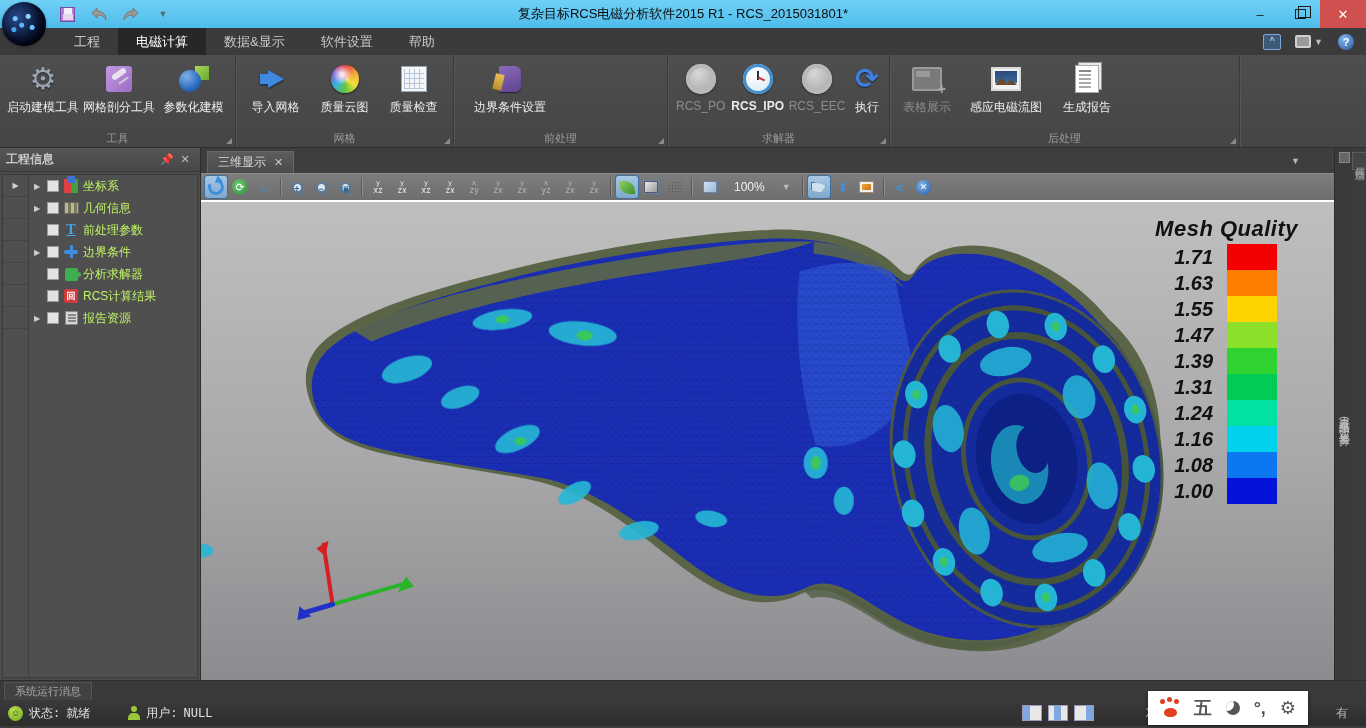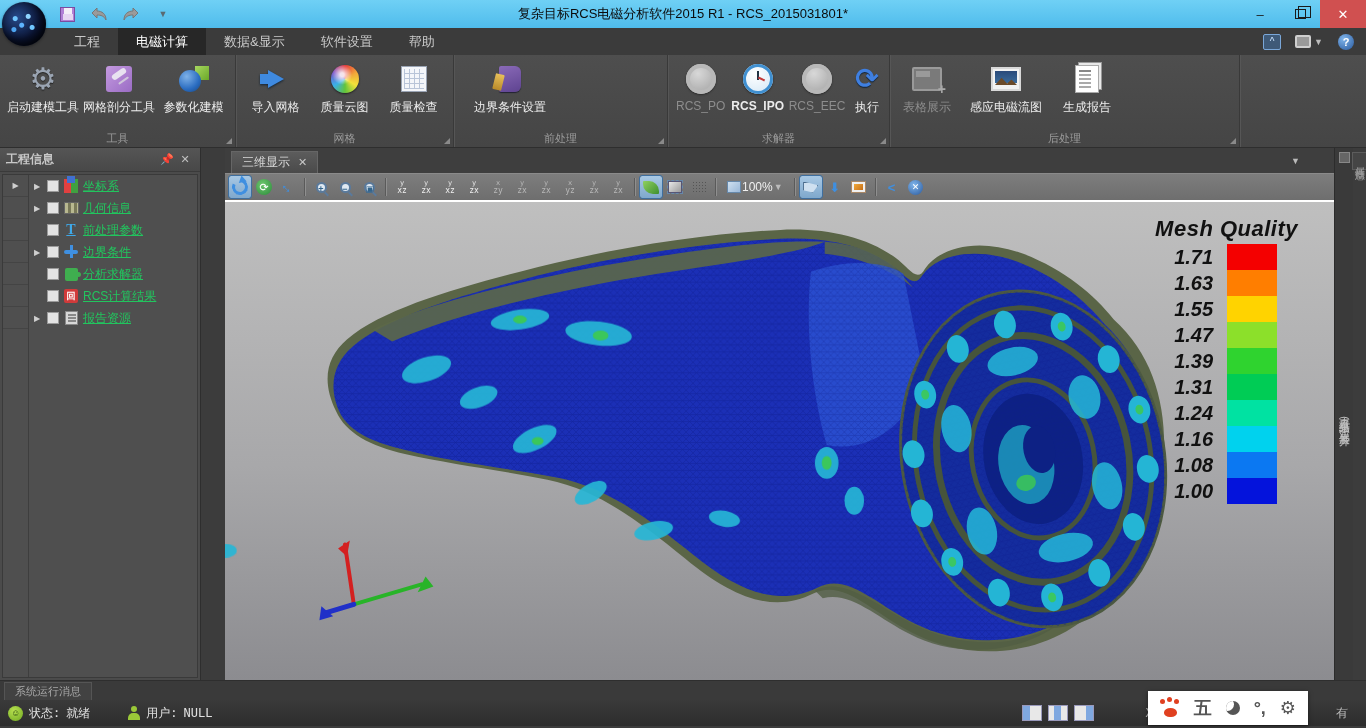--- a/index.html
+++ b/index.html
@@ -103,57 +103,57 @@
   .lp-title { color:#c8c8c8; font-size:12px; font-weight:bold; flex:1; }
   .lp-hicon { width:18px; height:16px; color:#c0c0c0; font-size:11px; display:flex; align-items:center; justify-content:center; cursor:pointer; }
   .tree { flex:1; display:flex; border:1px solid #3a3a3a; margin:2px; background:#4f4f4f; }
   .tree-gutter { width:26px; border-right:1px solid #3e3e3e; display:flex; flex-direction:column; }
   .gcell { height:22px; border-bottom:1px solid #444; display:flex; align-items:center; justify-content:center; color:#cfcfcf; font-size:8px; }
   .tree-main { flex:1; display:flex; flex-direction:column; padding-top:0; }
   .trow { height:22px; display:flex; align-items:center; gap:4px; padding-left:2px; cursor:pointer; }
   .texp { width:12px; color:#cfcfcf; font-size:8px; text-align:center; }
   .tcheck { width:12px; height:12px; border:1px solid #9a9a9a; background:#e3e3e3; }
   .ticon { width:16px; height:16px; display:flex; align-items:center; justify-content:center; font-size:10px; font-weight:bold; }
-  .tlabel { color:#22c55e; font-size:12px; white-space:nowrap;text-decoration:underline; }
+  .tlabel { color:#bef264; font-size:12px; white-space:nowrap; }
   .ico-coord { width:14px; height:14px; background:
       linear-gradient(90deg,#e04040 50%,#40a040 50%); position:relative; }
   .ico-coord:after { content:""; position:absolute; left:3px; top:-3px; width:8px; height:7px; background:#4070d0; }
   .ico-geom { width:15px; height:12px; background:repeating-linear-gradient(90deg,#b8b890 0 3px,#787858 3px 6px); border:1px solid #666; }
   .ico-T { color:#3fa8e8; font-size:14px; font-family:"Liberation Serif","DejaVu Serif",serif; text-decoration:underline; }
   .ico-bound { width:14px; height:4px; background:#3f8fe0; position:relative; border-radius:2px; }
   .ico-bound:before { content:""; position:absolute; left:6px; top:-5px; width:3px; height:13px; background:#3f8fe0; }
   .ico-puzzle { width:13px; height:13px; background:#3fae4f; border-radius:2px; position:relative; }
   .ico-puzzle:before { content:""; position:absolute; right:-3px; top:4px; width:5px; height:5px; border-radius:50%; background:#3fae4f; }
   .ico-rcs { width:14px; height:14px; background:#d03a3a; border-radius:2px; color:#fff; font-size:9px; display:flex; align-items:center; justify-content:center; }
   .ico-report { width:13px; height:14px; background:#d8d8d8; border:1px solid #888; position:relative; }
   .ico-report:before { content:""; position:absolute; left:2px; top:2px; width:8px; height:1.5px; background:#888; box-shadow:0 3px 0 #888,0 6px 0 #888; }
 
   
-  .center { flex:1; display:flex; flex-direction:column; min-width:0;padding-left:24px; }
+  .center { flex:1; display:flex; flex-direction:column; min-width:0; }
   .vtabrow { height:25px; background:#3e3e3e; display:flex; align-items:flex-end; padding-left:6px; position:relative; }
   .vtab { height:22px; background:linear-gradient(180deg,#5c5c5c,#4a4a4a); border:1px solid #666; border-bottom:none; display:flex; align-items:center; gap:8px; padding:0 10px; color:#d8d8d8; font-size:12px; cursor:pointer; }
   .vtab .x { font-size:11px; color:#c8c8c8; cursor:pointer; }
   .vtab-caret { position:absolute; right:34px; top:8px; color:#bbb; font-size:9px; cursor:pointer; }
   .vtoolbar { height:27px; background:linear-gradient(180deg,#7d7d7d,#6e6e6e); border-top:1px solid #8a8a8a; display:flex; align-items:center; padding:0 4px; gap:2px; }
   .tbtn { min-width:22px; height:22px; display:flex; align-items:center; justify-content:center; border-radius:2px; cursor:pointer; color:#e8e8e8; position:relative; }
   .tbtn.sel { background:#8fb6d8; outline:1px solid #3f6f9f; background:linear-gradient(180deg,#a8c8e4,#7fa8cc); }
   .tsep { width:1px; height:18px; background:#5a5a5a; box-shadow:1px 0 0 #8f8f8f; margin:0 3px; }
   .rot-ico { width:16px; height:16px; border:3px solid #3f8fe0; border-top-color:transparent; border-radius:50%; position:relative; transform:rotate(-20deg); }
   .rot-ico:before { content:""; position:absolute; right:-4px; top:-4px; border-left:7px solid #3f8fe0; border-top:4px solid transparent; border-bottom:4px solid transparent; transform:rotate(40deg); }
   .sync-g { width:16px; height:16px; border-radius:50%; background:radial-gradient(circle at 40% 35%,#6fc86f,#2a8a3a); color:#fff; font-size:11px; display:flex; align-items:center; justify-content:center; }
   .diag-arrow { color:#3f8fe0; font-size:14px; font-weight:bold; transform:rotate(45deg); }
   .mag { width:11px; height:11px; border:2px solid #5a7a9c; border-radius:50%; position:relative; background:#dfe9f2; color:#33658c; font-size:9px; font-weight:bold; line-height:10px; text-align:center; }
   .mag:after { content:""; position:absolute; right:-4px; bottom:-4px; width:5px; height:2px; background:#5a7a9c; transform:rotate(45deg); }
   .axview { font-size:8px; color:#f0f0f0; line-height:1; display:flex; flex-direction:column; align-items:center; font-family:"DejaVu Sans Mono","Liberation Mono",monospace; }
   .axview .sup { font-size:7px; color:#e8e8e8; }
   .axview.dim, .axview.dim .sup { color:#b8b8b8; }
   .leaf { width:16px; height:13px; background:linear-gradient(135deg,#8fd05f,#3f8f2f); border-radius:1px 10px 1px 10px; }
   .wire-sq { width:14px; height:12px; background:linear-gradient(135deg,#e8e8e8,#9a9a9a); border:1px solid #557; outline:1px dashed #68a; }
   .dots-sq { width:14px; height:12px; background:radial-gradient(#555 1px, transparent 1px); background-size:3px 3px; }
-  .zoombox { display:flex; align-items:center; gap:1px; padding:0 6px; height:22px; border-radius:2px; cursor:pointer; }
+  .zoombox { display:flex; align-items:center; gap:17px; padding:0 6px; height:22px; border-radius:2px; cursor:pointer; }
   .zoombox .sq { width:14px; height:12px; background:linear-gradient(135deg,#cfe0f0,#9ab8d8); border:1px solid #68a; }
   .zoombox .val { color:#f0f0f0; font-size:12px; }
   .sel-region { width:15px; height:11px; background:#cfe0f0; clip-path:polygon(0 0,100% 35%,65% 100%,0 80%); border:1px solid #468; }
   .darr { color:#3f8fe0; font-size:13px; font-weight:bold; }
   .winorange { width:15px; height:12px; background:#f0f0f0; border:1px solid #a86; position:relative; }
   .winorange:before { content:""; position:absolute; inset:2px; background:linear-gradient(135deg,#f0a83a,#c87018); }
   .share-ico { color:#3f8fe0; font-size:13px; font-weight:bold; }
   .cancel-ico { width:15px; height:15px; border-radius:50%; background:radial-gradient(circle at 38% 32%,#7fb4ea,#2a5a9e); color:#fff; font-size:9px; font-weight:bold; display:flex; align-items:center; justify-content:center; }
 
   .viewport { flex:1; position:relative; background:linear-gradient(180deg,#bfbfbf 0%,#a8a8aa 55%,#8c8c90 100%); border-top:2px solid #fff; overflow:hidden; }

